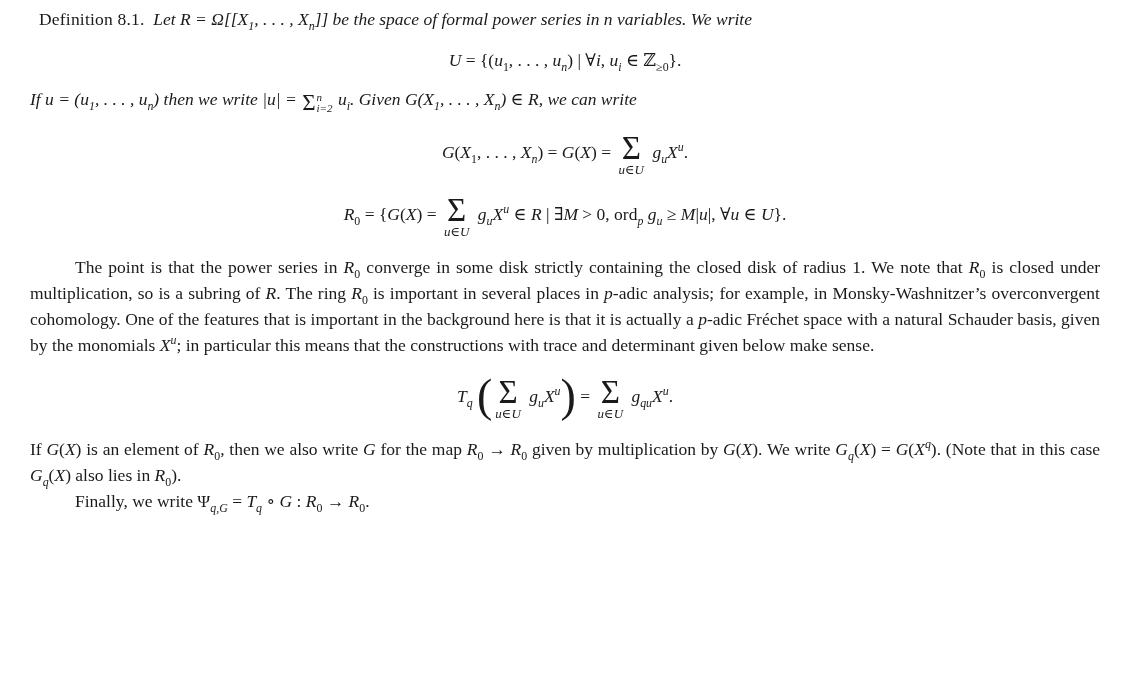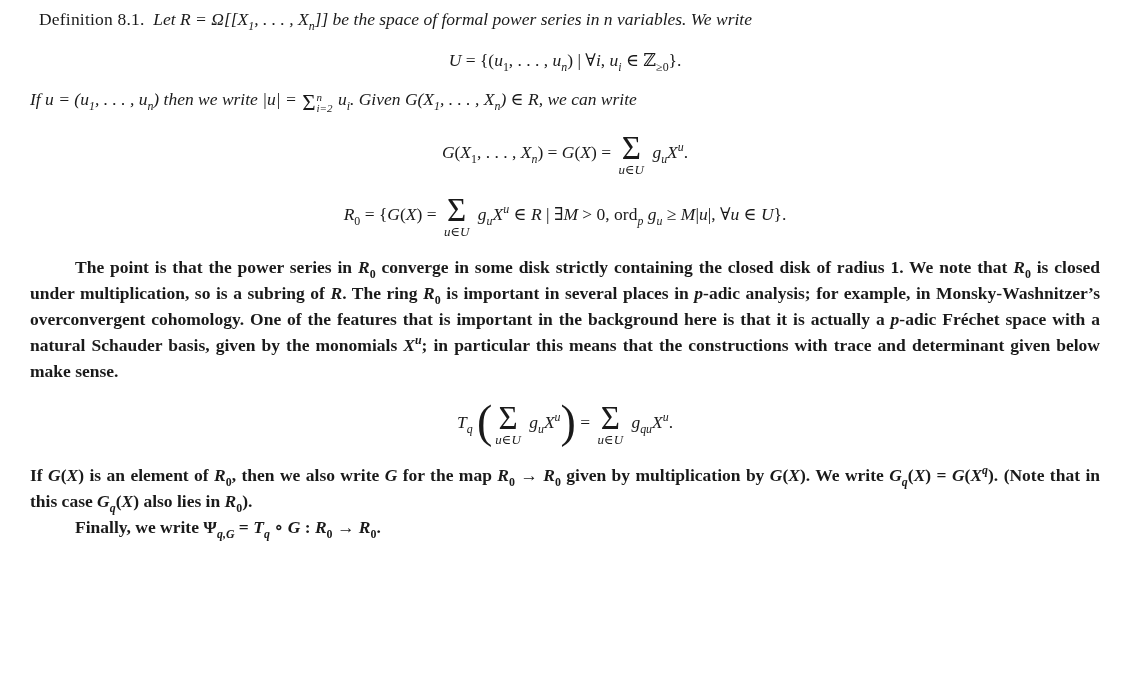--- a/index.html
+++ b/index.html
@@ -13,21 +13,21 @@
   .page { width: 1128px; height: 700px; padding: 6px 28px 0 30px; overflow: hidden; }
 
   .defn { text-indent: 9px; }
   .defn-label { font-weight: normal; letter-spacing: 0.2px; text-align: right; }
   .it { font-style: italic; }
   .rm { font-style: normal; }
 
   .eq { text-align: center; margin: 15px 0 13px 0; font-style: normal; white-space: nowrap; }
   .eq-tall { margin: 18px 0 16px 0; text-align: center; }
 
-  .para { text-align: justify; font-weight: bold; }
+  .para { text-align: justify; }
   .ind { text-indent: 45px; }
 
   sub, sup { font-size: 68%; line-height: 0; }
 
   
   .sum { display: inline-flex; flex-direction: column; align-items: center;
          vertical-align: middle; line-height: 1; margin: 0 4px 0 3px; position: relative; top: 1px; }
   .sg  { font-size: 33px; line-height: 30px; font-style: normal; }
   .lim { font-size: 13px; line-height: 14px; font-style: italic; }
 

